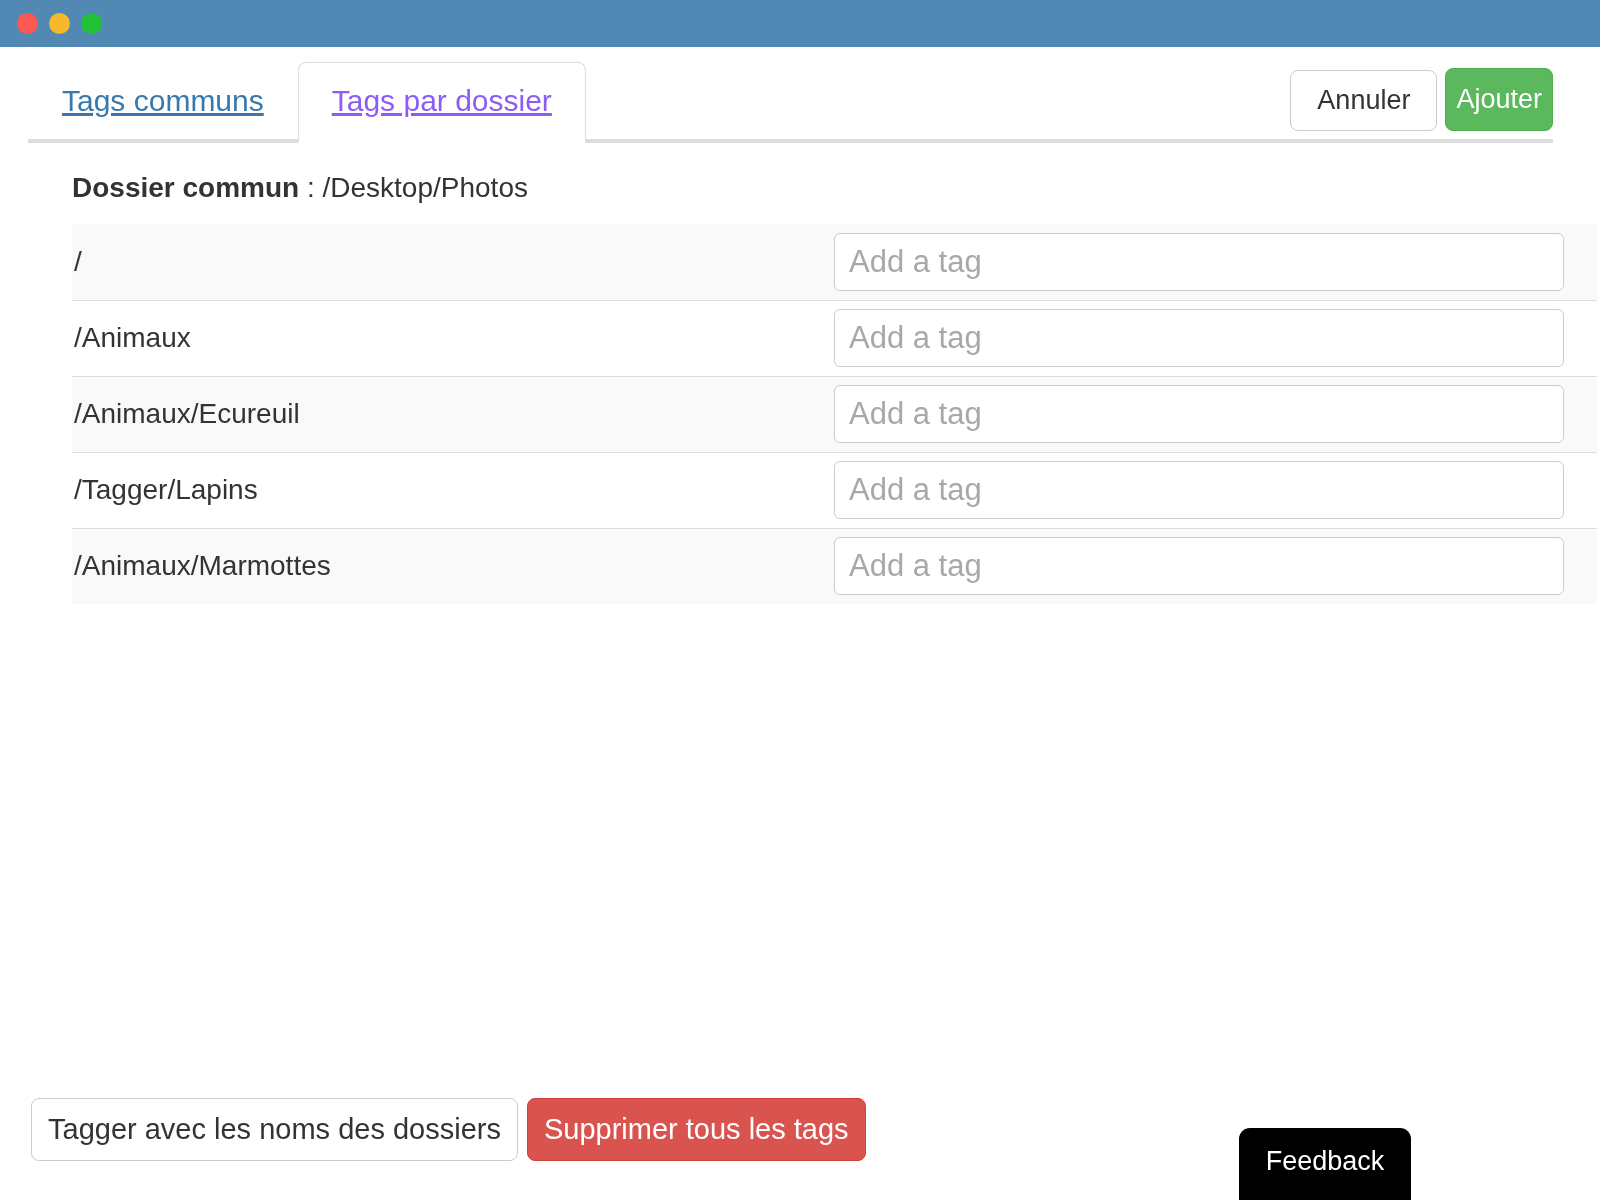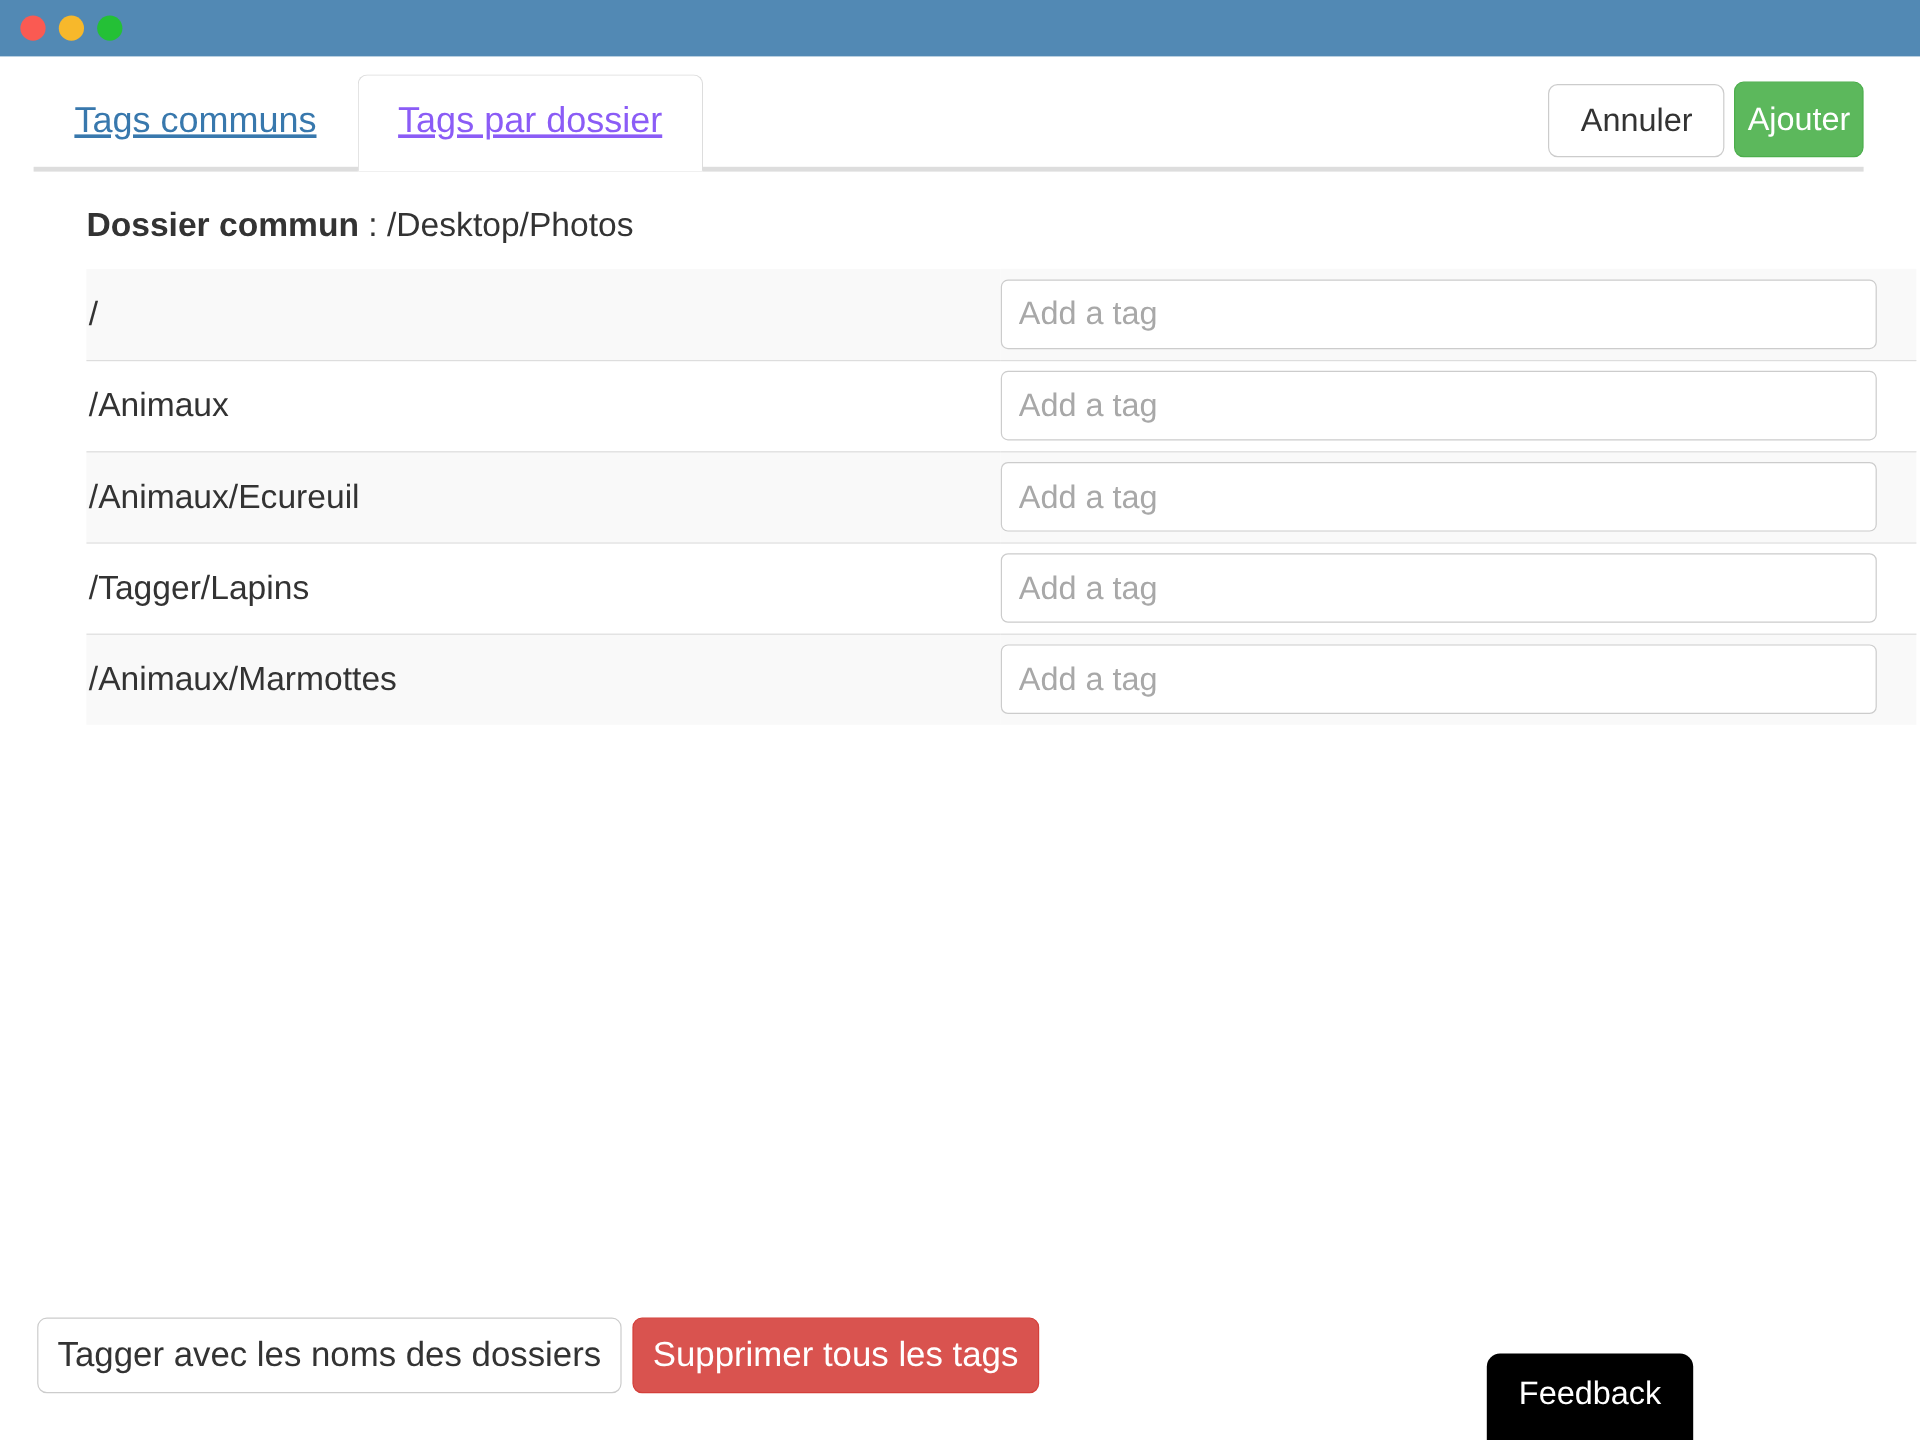--- a/index.html
+++ b/index.html
@@ -178,21 +178,21 @@
   }
   td.input-cell {
     width: 763px;
     padding: 0 33px 0 0;
   }
   .tag-input {
     display: block;
     width: 100%;
     height: 58px;
     font-family: "Liberation Sans", sans-serif;
-    font-size: 27px;
+    font-size: 31px;
     color: #1d4ed8;
     background: #ffffff;
     border: 1px solid #cccccc;
     border-radius: 6px;
     padding: 0 14px;
     outline: none;
   }
   .tag-input::placeholder { color: #a8a8a8; opacity: 1; }
 
   

